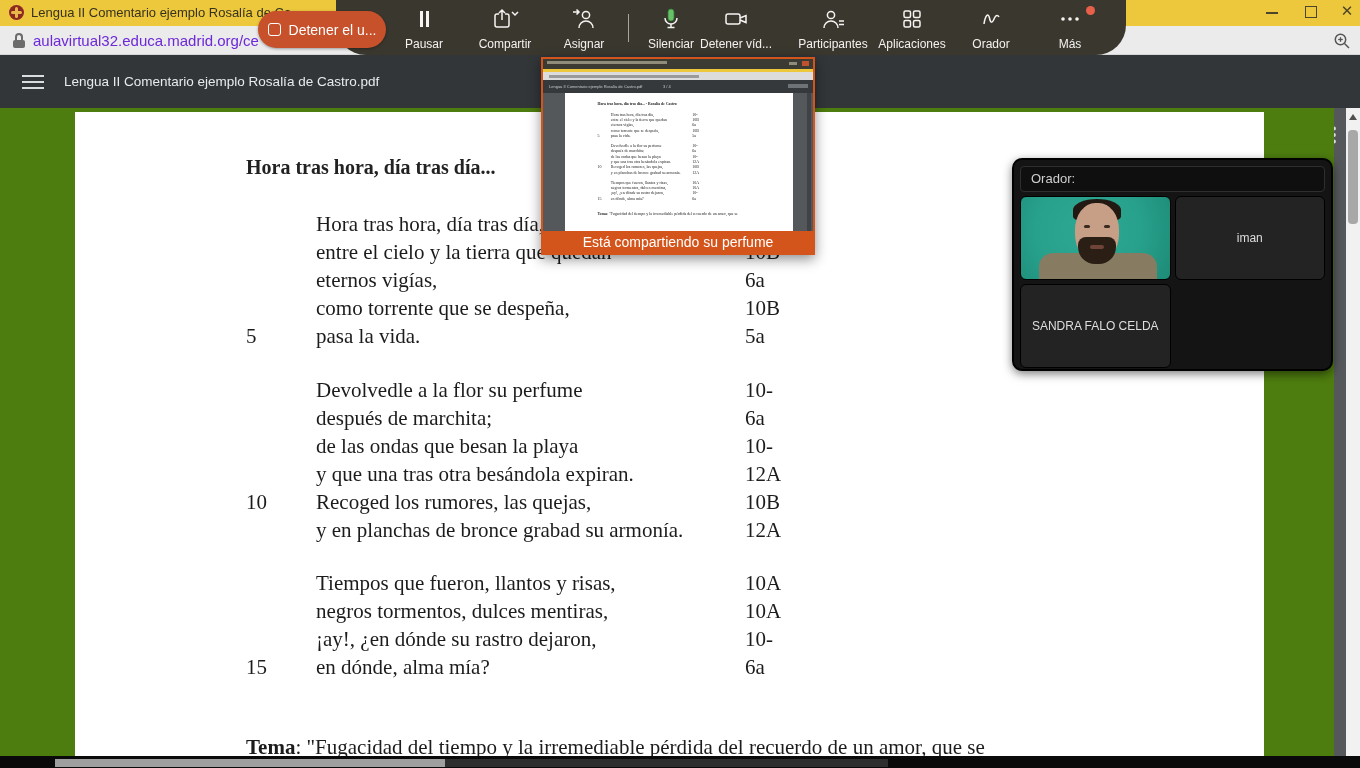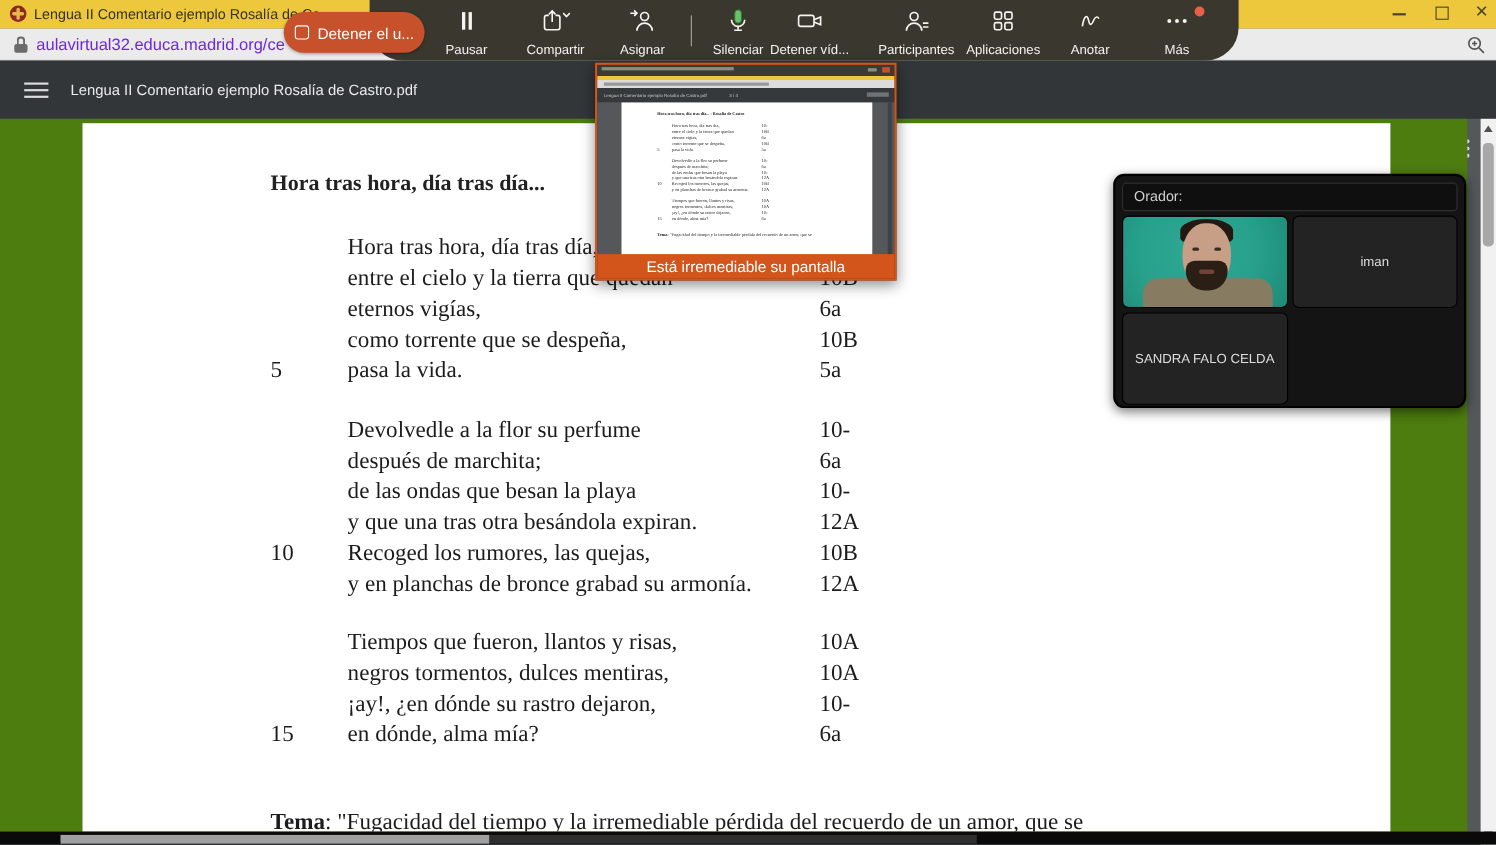--- a/index.html
+++ b/index.html
@@ -303,21 +303,21 @@
               <path d="M19 15 h5 M19 18.5 h5" stroke="#f5f4f2" stroke-width="1.5"></path>
             </svg></span><div class="tb-label">Participantes</div></div>
         <div class="tb-item" style="left: 576px;"><span class="tb-icon"><svg width="26" height="26" viewBox="0 0 26 26">
               <rect x="5" y="5" width="6.5" height="6.5" rx="1.5" fill="none" stroke="#f5f4f2" stroke-width="1.5"></rect>
               <rect x="14.5" y="5" width="6.5" height="6.5" rx="1.5" fill="none" stroke="#f5f4f2" stroke-width="1.5"></rect>
               <rect x="5" y="14.5" width="6.5" height="6.5" rx="1.5" fill="none" stroke="#f5f4f2" stroke-width="1.5"></rect>
               <rect x="14.5" y="14.5" width="6.5" height="6.5" rx="1.5" fill="none" stroke="#f5f4f2" stroke-width="1.5"></rect>
             </svg></span><div class="tb-label">Aplicaciones</div></div>
         <div class="tb-item" style="left: 655px;"><span class="tb-icon"><svg width="26" height="26" viewBox="0 0 26 26">
               <path d="M6 18 C7.5 8 10.5 7 11.5 12 C12.5 17 14 18 16.5 12 C18 8.5 20 9 21 11" fill="none" stroke="#f5f4f2" stroke-width="1.5"></path>
-            </svg></span><div class="tb-label">Anotar</div></div>
+            </svg></span><div class="tb-label">Orador</div></div>
         <span class="tb-reddot" style="left: 750px;"></span>
         <div class="tb-item" style="left: 734px;"><span class="tb-icon"><svg width="26" height="26" viewBox="0 0 26 26">
               <circle cx="6" cy="13" r="1.8" fill="#f5f4f2"></circle>
               <circle cx="13" cy="13" r="1.8" fill="#f5f4f2"></circle>
               <circle cx="20" cy="13" r="1.8" fill="#f5f4f2"></circle>
             </svg></span><div class="tb-label">Más</div></div>
       </div>
   </div>
 
   <button class="stop-btn">
@@ -423,21 +423,21 @@
                 <span class="pnum">15</span>
                 <span class="ptext">en dónde, alma mía?</span>
                 <span class="pmeter">6a</span>
               </div>
             </div>
             <div class="tema"><b>Tema</b><span>: "Fugacidad del tiempo y la irremediable pérdida del recuerdo de un amor, que se</span></div>
           </div>
       </div>
       <div class="sp-scroll"></div>
     </div>
-    <div class="sp-banner">Está irremediable su pantalla</div>
+    <div class="sp-banner">Está compartiendo su perfume</div>
   </div>
 
   <div class="speaker-panel">
     <div class="sp-header">Orador:</div>
     <div class="tiles" id="tiles">
         <div class="tile vid">
           <div class="shoulders"></div>
           <div class="hair"></div>
           <div class="head"></div>
           <div class="eye" style="left:63px"></div>

